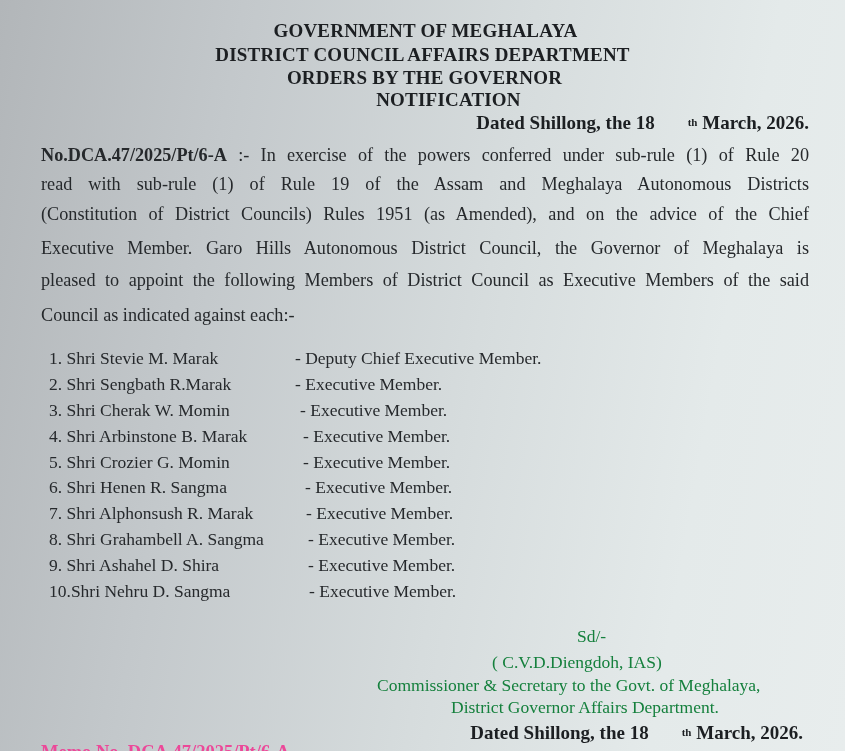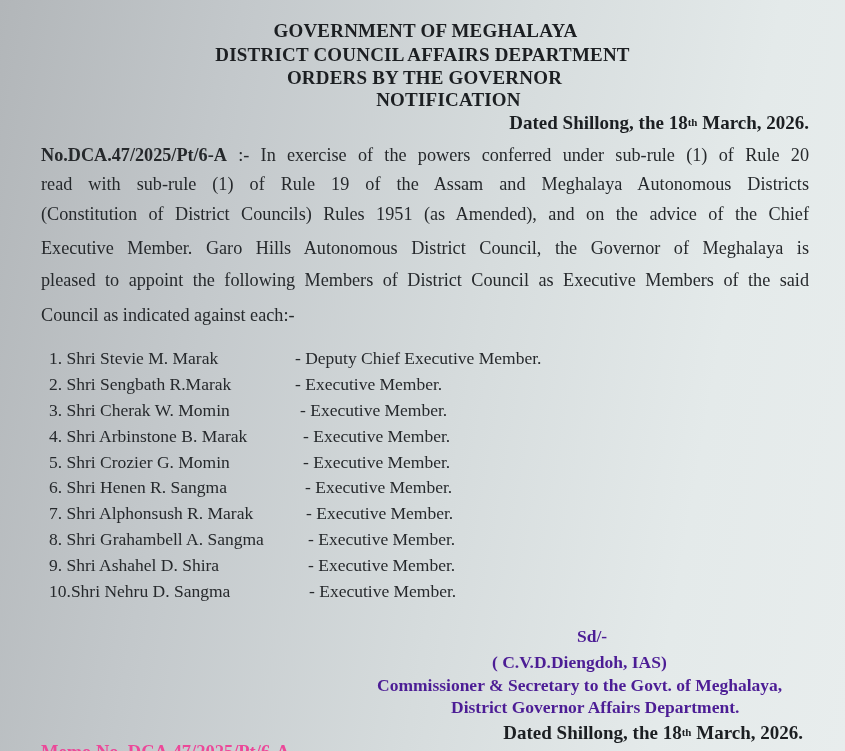--- a/index.html
+++ b/index.html
@@ -25,21 +25,21 @@
       font-size: 19px;
       letter-spacing: 0.2px;
       color: #1c1f22;
     }
     .bold { font-weight: bold; }
     .date {
       font-weight: bold;
       font-size: 19px;
       color: #1c1f22;
     }
-    .date sup { font-size: 11px; position: relative; top: -3px; vertical-align: baseline; line-height: 0; }
+    .date sup { font-size: 11px; position: relative; top: -3px; vertical-align: baseline; line-height: 0; margin-left: 33px; }
     .para-line {
       position: absolute;
       left: 41px;
       width: 768px;
       font-size: 18.2px;
       white-space: nowrap;
       text-align: justify;
       text-align-last: justify;
       color: #26292c;
     }
@@ -50,23 +50,22 @@
       font-size: 17.5px;
       white-space: nowrap;
       color: #26292c;
     }
     .member-name { position: absolute; left: 0; margin-left: 8px; }
     .member-role { position: absolute; }
     .sig {
       position: absolute;
       font-size: 17.5px;
       white-space: nowrap;
-      color: #4c1d95;
+      color: #15803d;
       text-align: center;
-      font-weight: bold;
     }
   </style>
 </head>
 <body>
 
 <div class="hdr" style="top:20px; left:3px;">GOVERNMENT OF MEGHALAYA</div>
 <div class="hdr" style="top:44px; left:0px;">DISTRICT COUNCIL AFFAIRS DEPARTMENT</div>
 <div class="hdr" style="top:67px; left:2px;">ORDERS BY THE GOVERNOR</div>
 <div class="hdr" style="top:89px; left:0px;margin-left:26px;">NOTIFICATION</div>
 

